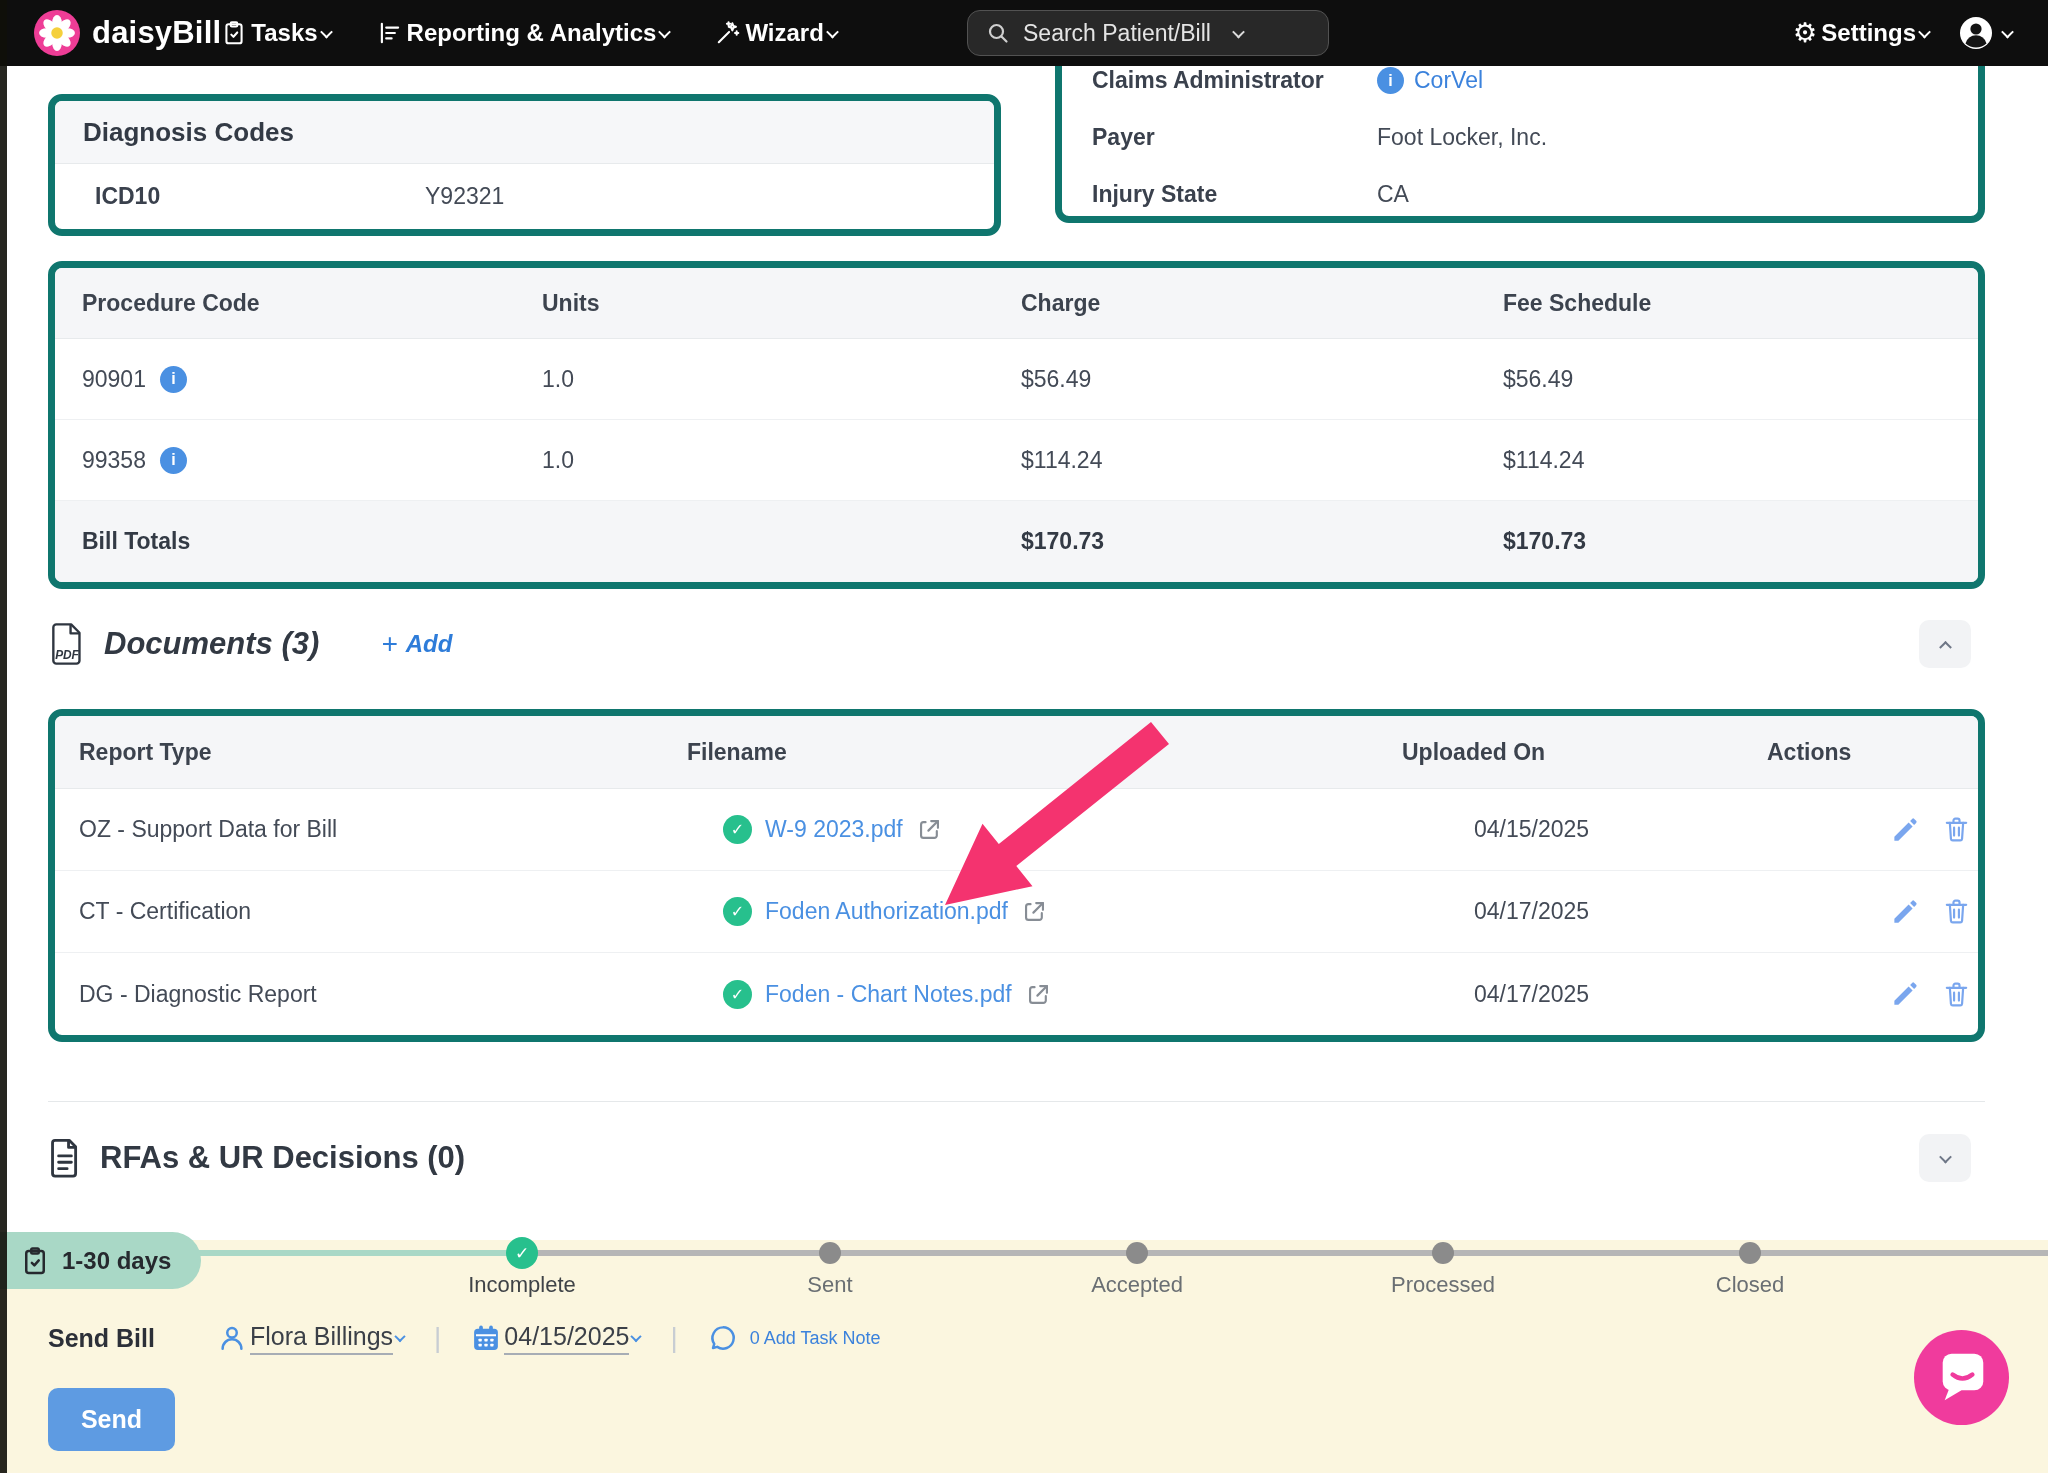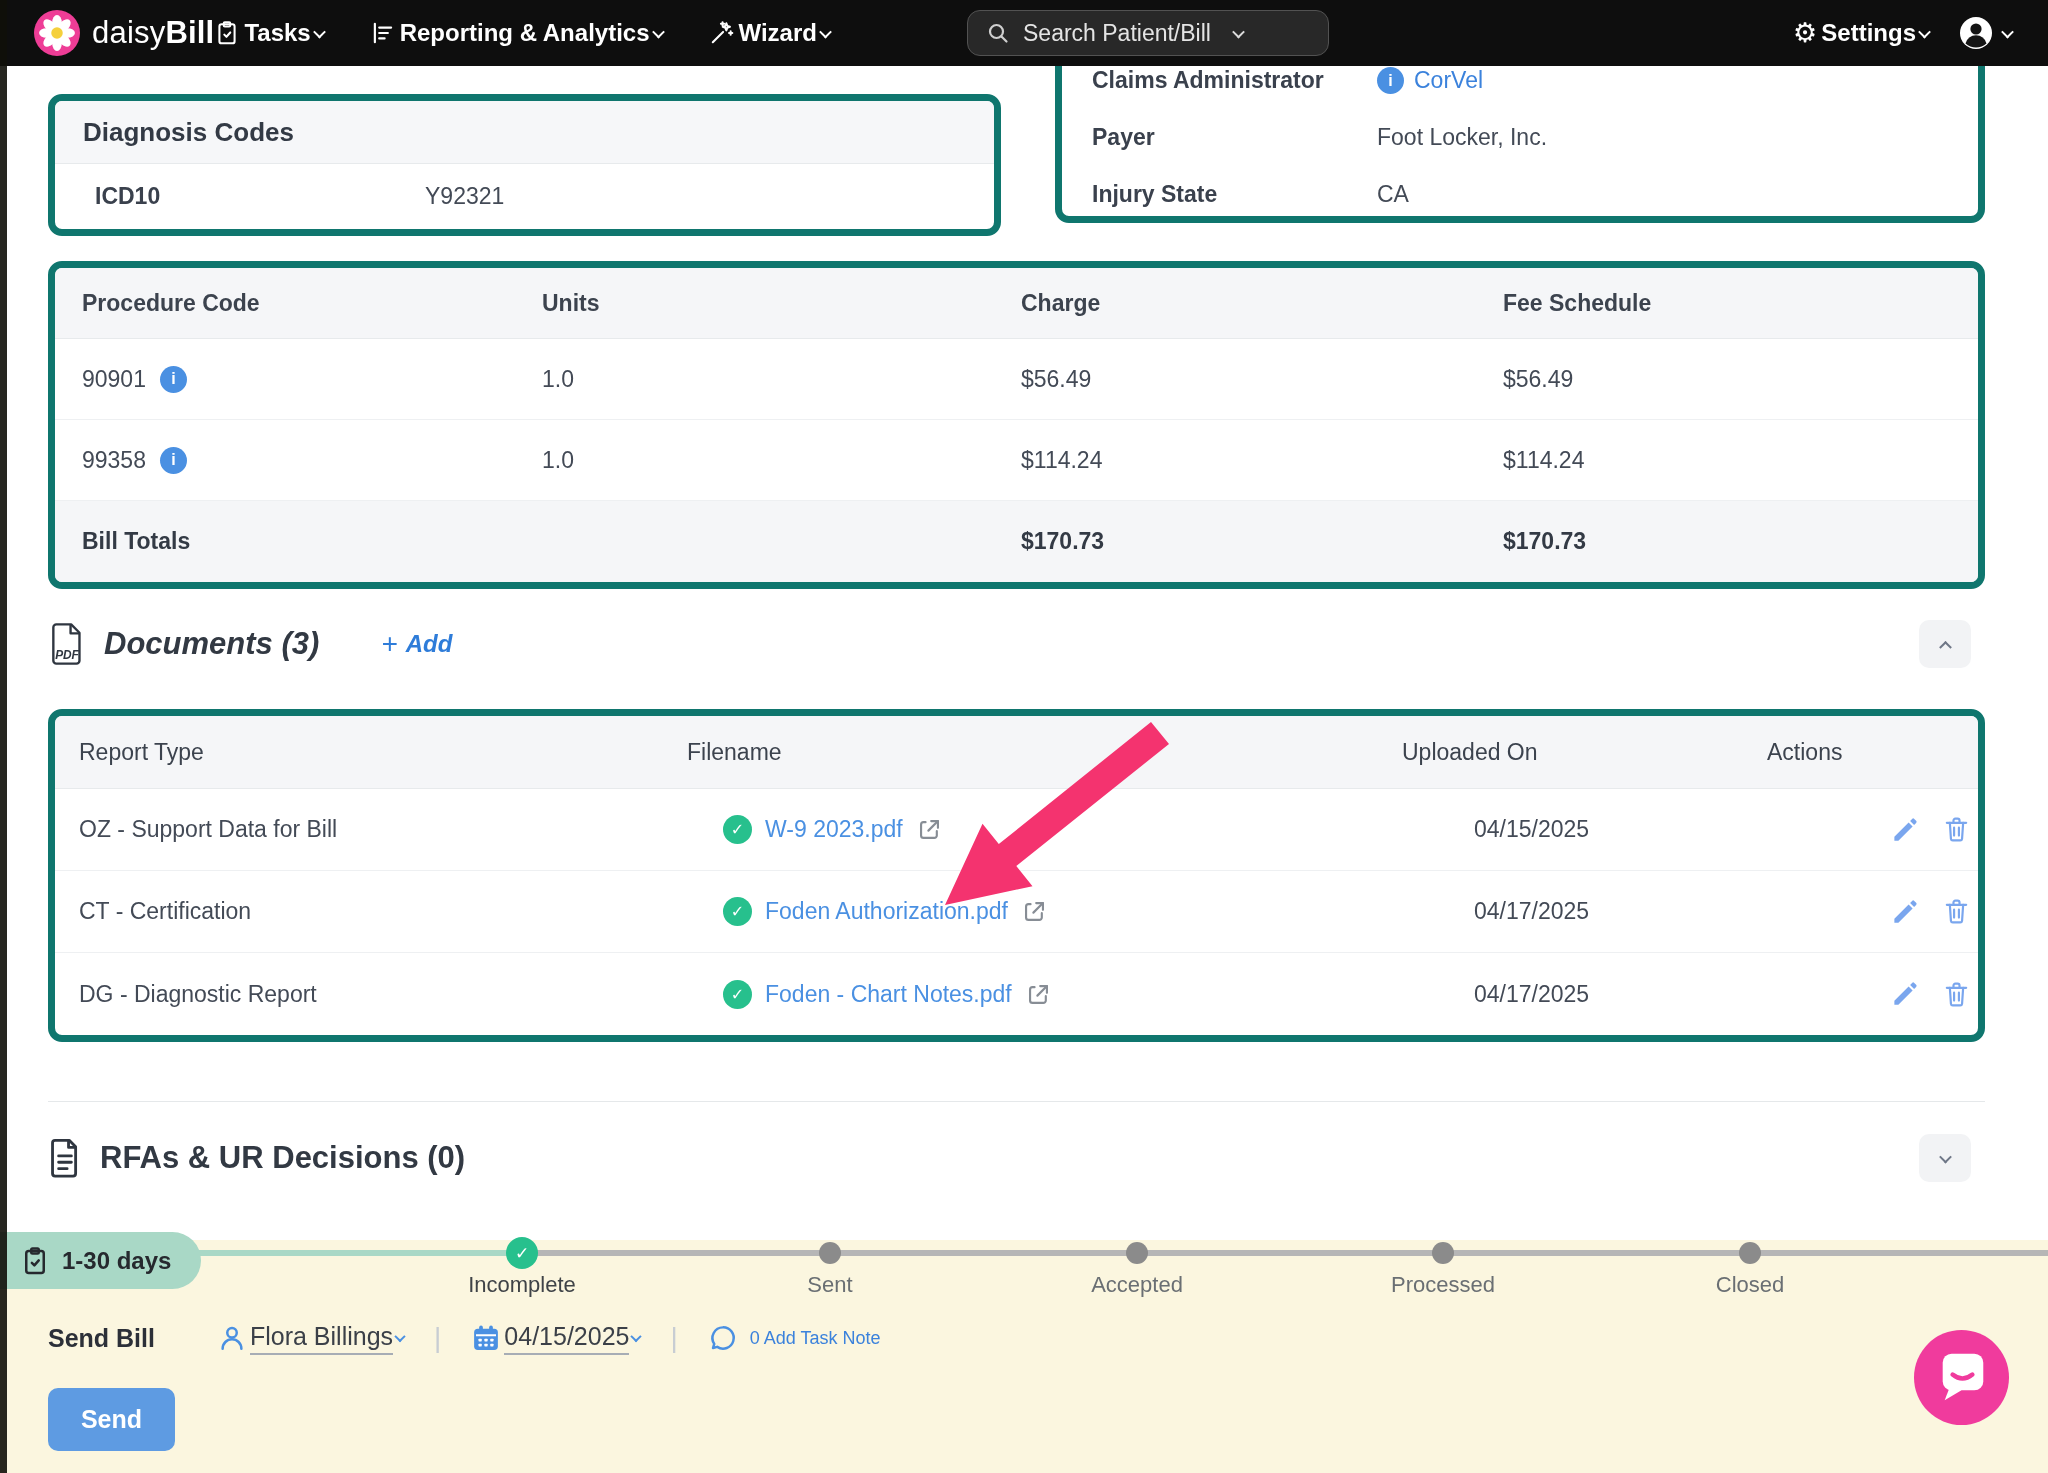--- a/index.html
+++ b/index.html
@@ -7,21 +7,21 @@
   .screen { position:relative; width:2048px; height:1473px; overflow:hidden; background:#ffffff; }
 
   
   .edge-strip { position:absolute; left:0; top:0; width:7px; height:100%; background:rgba(16,16,9,.9); z-index:80; }
 
   
   .nav { position:absolute; left:0; top:0; width:2048px; height:66px; background:#0e0e0e; z-index:60; }
   .nav-left { position:absolute; left:34px; top:0; height:66px; display:flex; align-items:center; }
   .brand { display:flex; align-items:center; gap:12px; cursor:pointer; }
   .brand-text { color:#fff; font-size:31px; letter-spacing:.2px; }
-  .brand-text .daisy { font-weight:400;margin-top:8px; }
+  .brand-text .daisy { font-weight:700;margin-top:8px; }
   .brand-text .bill { font-weight:700; }
   .nav-item { display:flex; align-items:center; gap:4px; color:#fff; font-size:24px; font-weight:600; cursor:pointer;text-align:center; }
   .nav-item:first-of-type { margin-left:52px; }
   .nav-item + .nav-item { margin-left:46px; }
   .chev { display:inline-block; width:9px; height:9px; border-right:2.5px solid currentColor; border-bottom:2.5px solid currentColor; transform:rotate(45deg) translate(-1px,-1px); }
   .chev.up { transform:rotate(-135deg) translate(-2px,-2px); }
   .search-box { position:absolute; left:967px; top:10px; width:362px; height:46px; border-radius:13px; background:#282828; border:1.5px solid #525252; display:flex; align-items:center; padding:0 18px; gap:13px; color:#e4e4e4; font-size:23px; cursor:text; }
   .search-box .chev { color:#dcdcdc; margin-left:10px; }
   .nav-right { position:absolute; right:36px; top:0; height:66px; display:flex; align-items:center; gap:30px; }
   .gear-glyph { font-size:27px; line-height:1; color:#fff; }
@@ -57,21 +57,21 @@
   .sec-head-rfas { left:48px; top:1126px; width:1937px; height:64px; }
   .sec-title { font-size:31px; font-weight:700; color:#323943; margin-left:18px; }
   .add-btn { margin-left:62px; display:flex; align-items:center; gap:8px; color:#2e7cd9; font-size:24px; font-weight:600; cursor:pointer; }
   .add-btn .plus { font-size:28px; font-weight:500; line-height:1; }
   .collapse-btn { margin-left:auto; margin-right:14px; width:52px; height:48px; border-radius:10px; background:#f2f3f5; display:flex; align-items:center; justify-content:center; color:#6f7787; cursor:pointer; }
 
   
   .card-docs { left:48px; top:709px; width:1937px; overflow:hidden; }
   .dt-grid { display:grid; grid-template-columns:632px 715px 365px 1fr; align-items:center; }
   .dt-grid > :first-child { padding-left:24px; }
-  .dt-head { height:73px; background:#f5f6f8; border-bottom:1px solid #e7eaec; font-size:23px; font-weight:400; color:#3c434e; }
+  .dt-head { height:73px; background:#f5f6f8; border-bottom:1px solid #e7eaec; font-size:23px; font-weight:700; color:#3c434e; }
   .dt-row { height:82px; border-bottom:1px solid #eef0f2; font-size:23px; color:#434a56;gap:36px; }
   .dt-row:last-child { border-bottom:none; }
   .file-cell { display:flex; align-items:center; gap:13px; }
   .check-dot { width:29px; height:29px; border-radius:50%; background:#27c08d; color:#fff; font-size:16px; font-weight:700; display:inline-flex; align-items:center; justify-content:center; flex:0 0 auto; }
   .file-link { color:#4a90e2; cursor:pointer; }
   .ext-icon { color:#878d95; display:inline-flex; cursor:pointer; }
   .actions-cell { display:flex; align-items:center; gap:22px; padding-left:15px; color:#7aa6ee; }
   .actions-cell svg { cursor:pointer; }
 
   .hr-divider { position:absolute; left:48px; top:1101px; width:1937px; border-top:1px solid #e5e8ea; }

